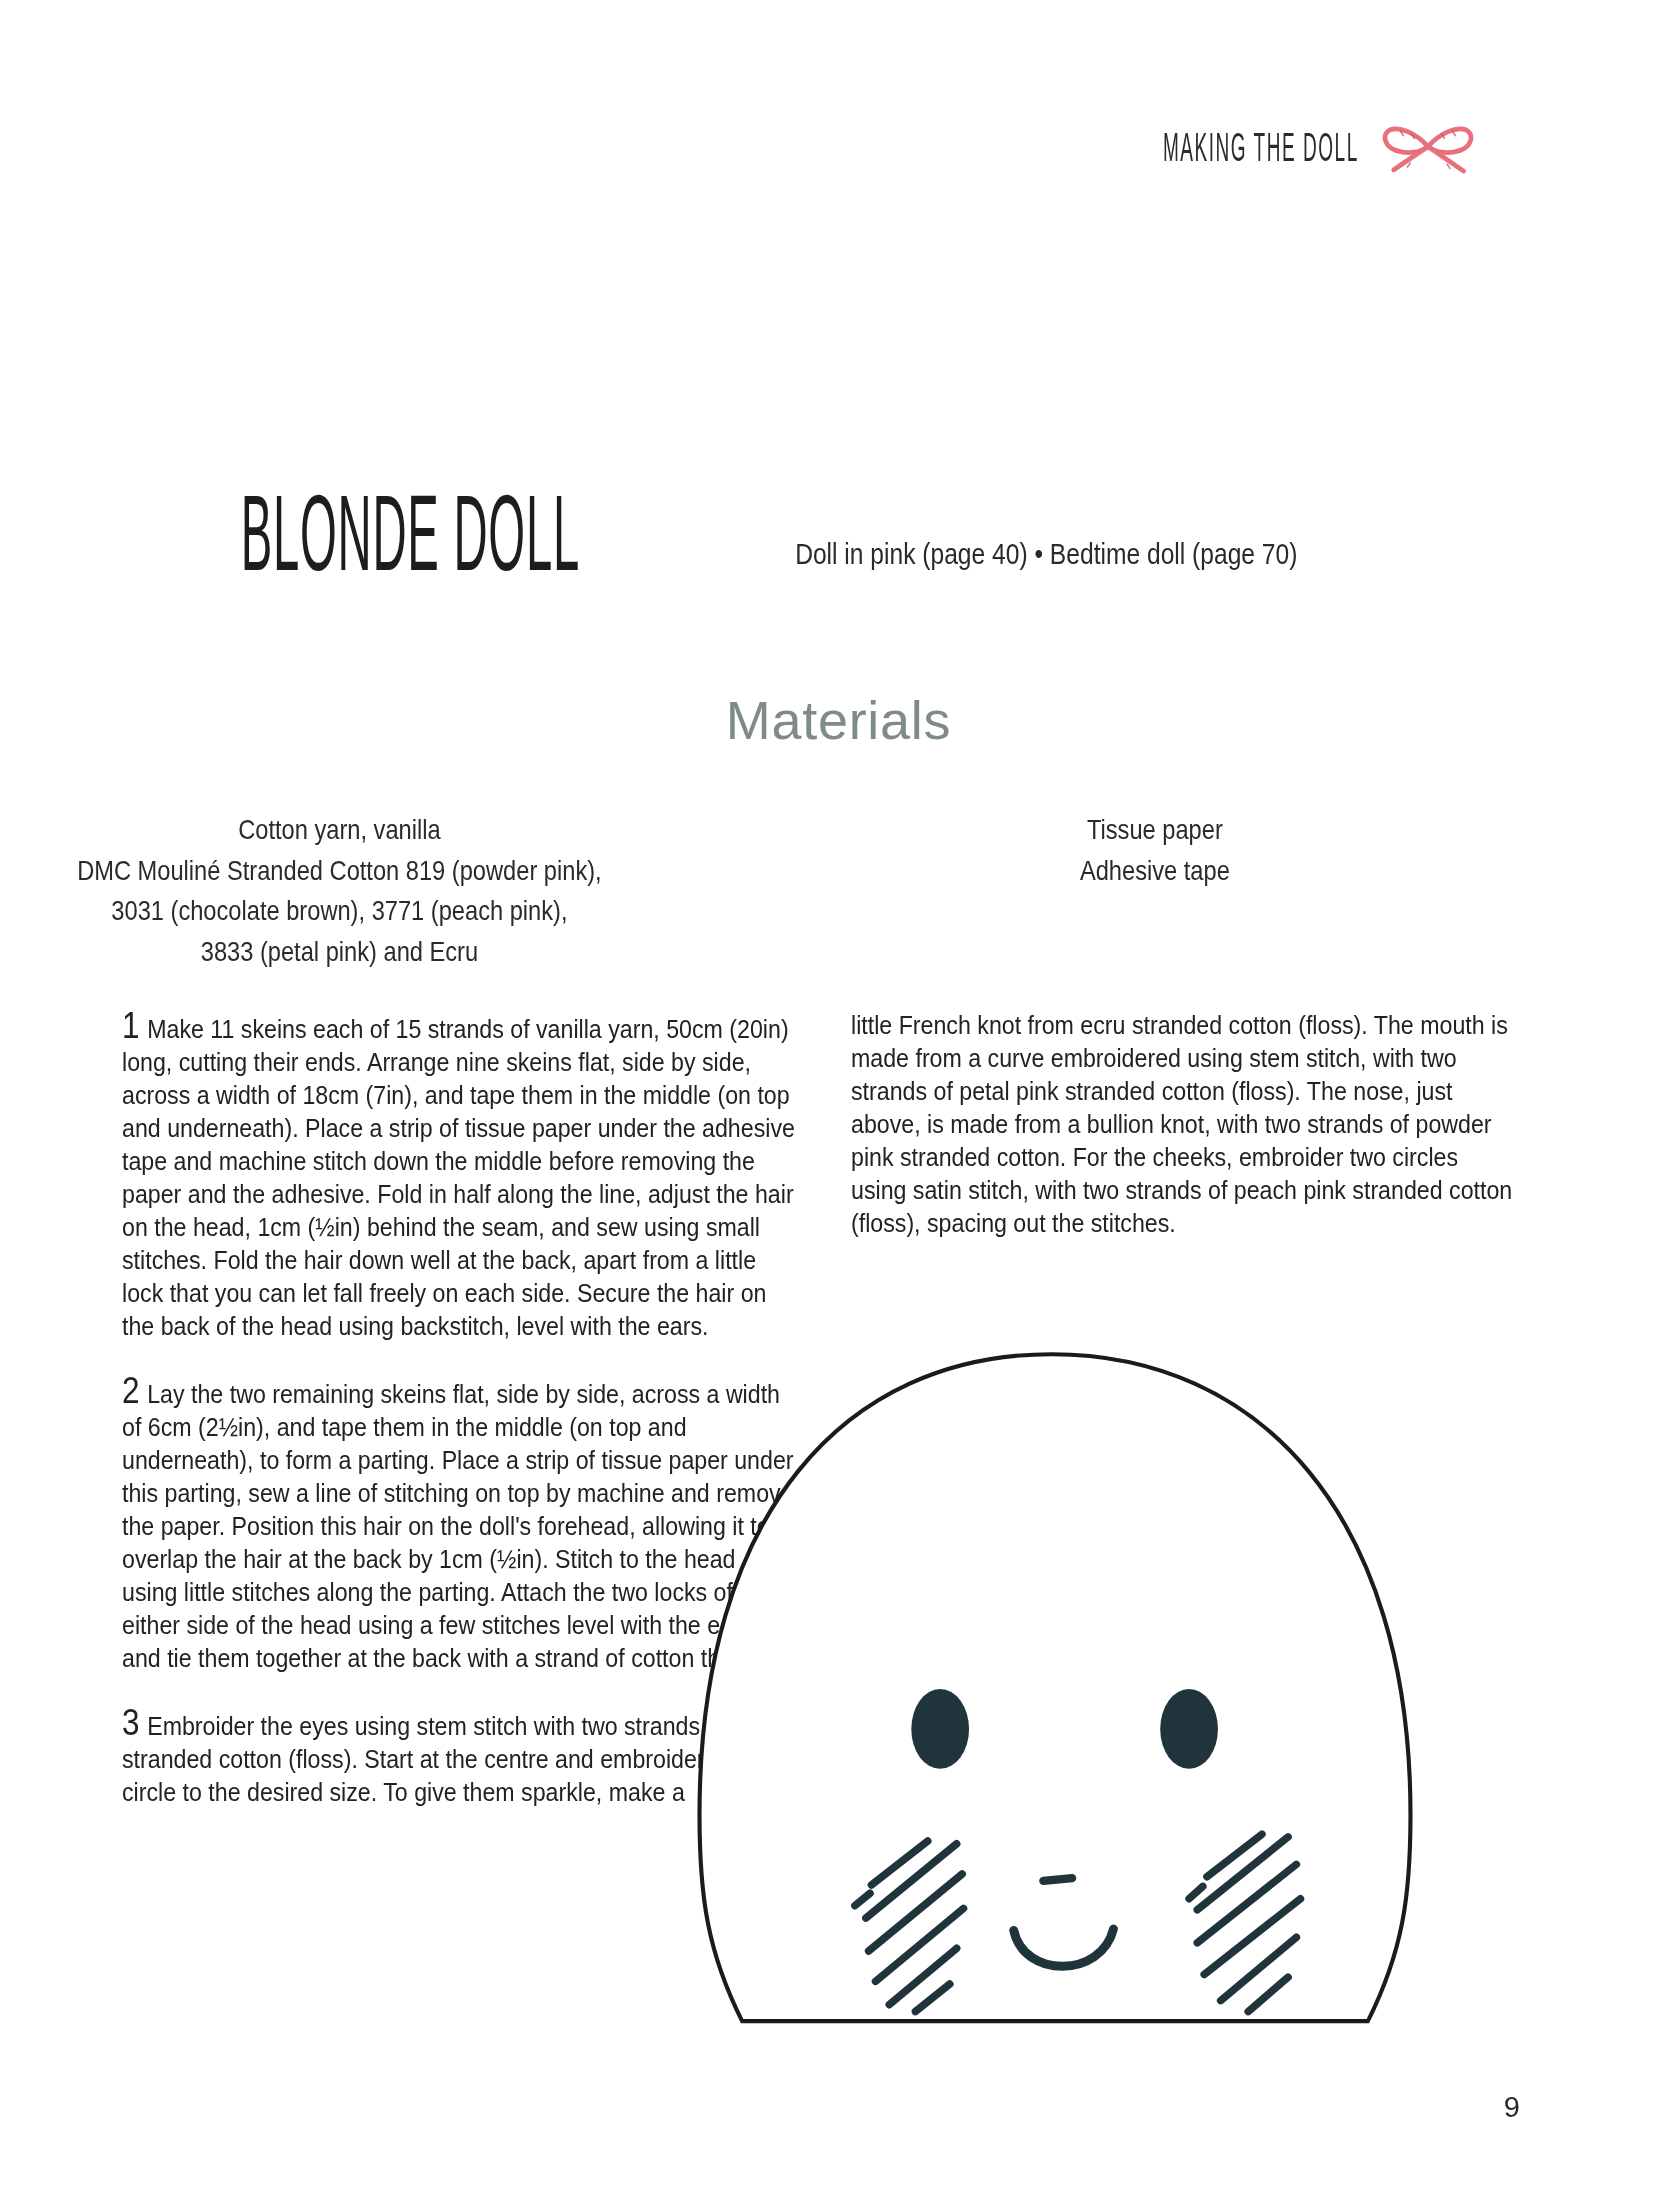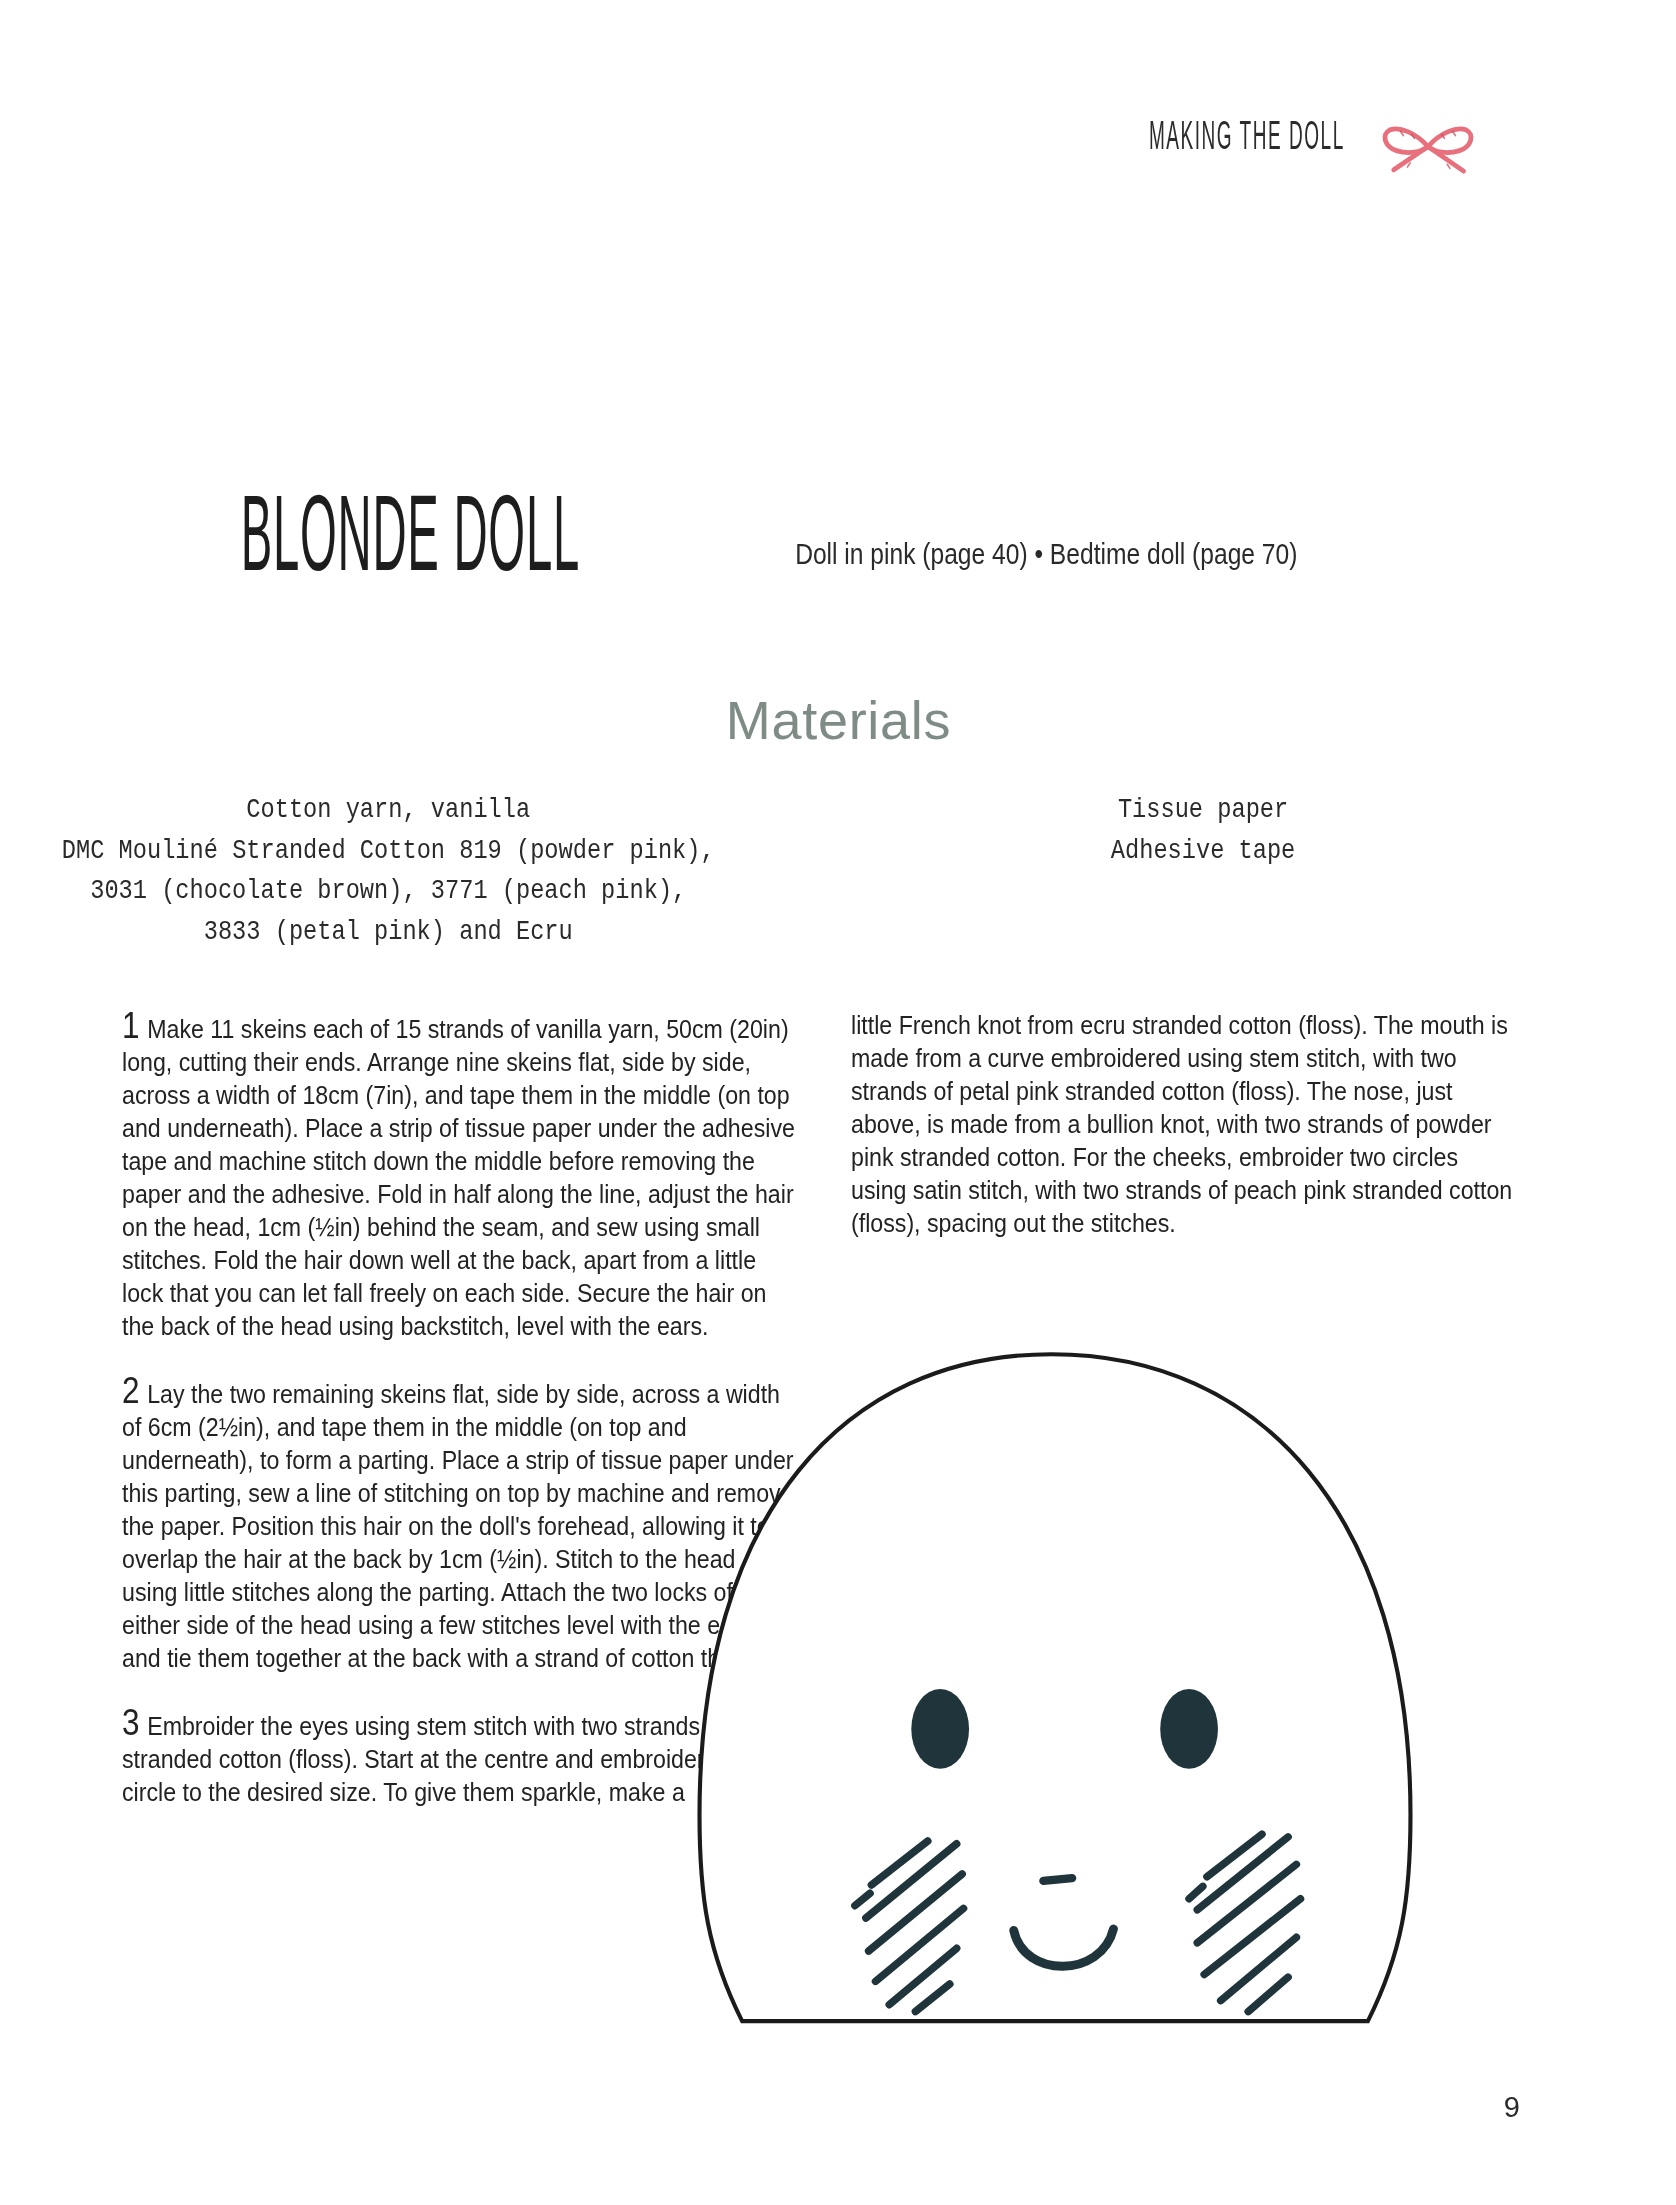--- a/index.html
+++ b/index.html
@@ -17,22 +17,22 @@
     background: #ffffff;
     overflow: hidden;
   }
 
   
   .running-head {
     position: absolute;
     top: 115px;
     right: 194px;
     display: flex;
-    align-items: flex-start;
-    gap: 28px;
+    align-items: center;
+    gap: 14px;
   }
   .running-head-text {
     font-family: "Liberation Sans", sans-serif;
     font-size: 34px;
     letter-spacing: 2.7px;
     color: #2b2b2b;
     transform: scaleX(0.56) scaleY(1.22);
     transform-origin: right center;
     white-space: nowrap;
     font-weight: 400;
@@ -78,25 +78,24 @@
     left: 0;
     width: 1677px;
     text-align: center;
     font-size: 54px;
     color: #7f8c86;
     font-weight: 300;
     letter-spacing: 0.7px;
   }
   .materials-cols {
     position: absolute;
-    top: 790px;
+    top: 810px;
     left: 0;
     width: 1488px;
     display: flex;
-    font-family: Liberation Mono, monospace;
   }
   .materials-col {
     flex: 1;
     text-align: center;
     font-size: 27.5px;
     line-height: 1.48;
     color: #2a2a2a;
     transform: scaleX(0.86);
   }
   .materials-col.left { padding-right: 124px; }

